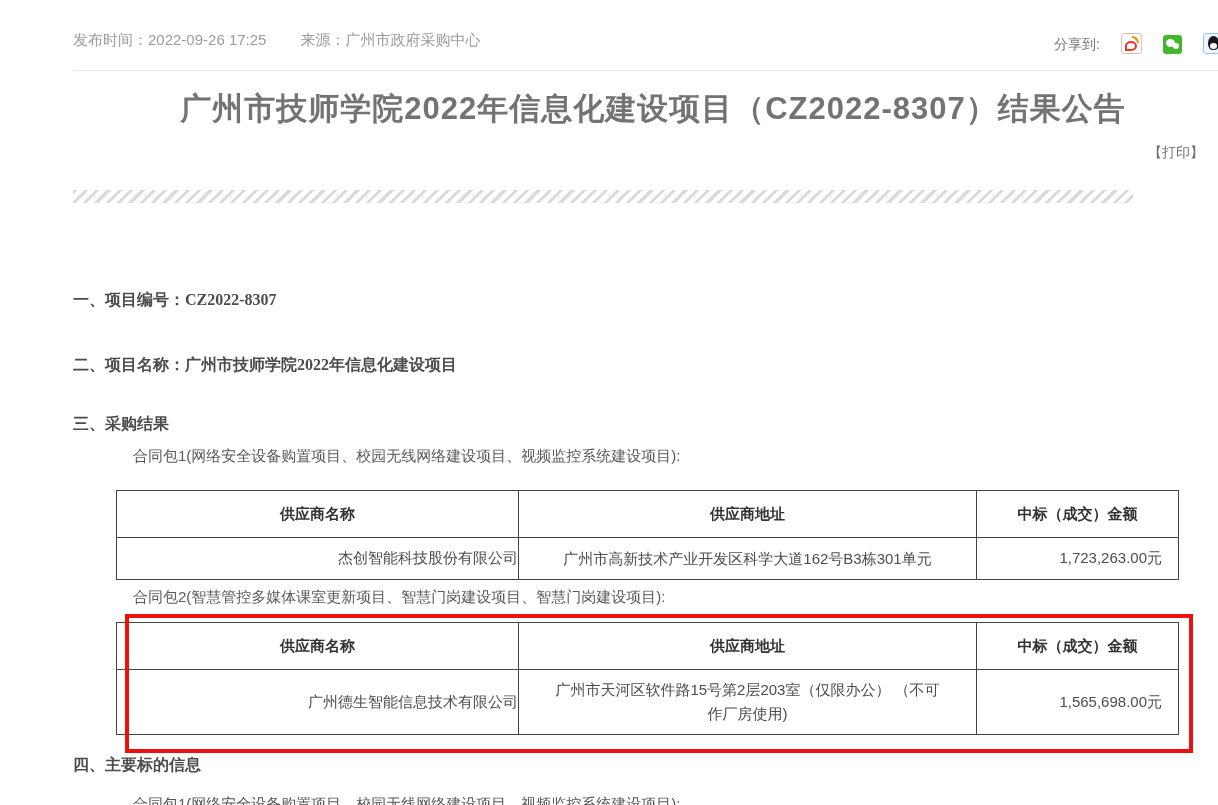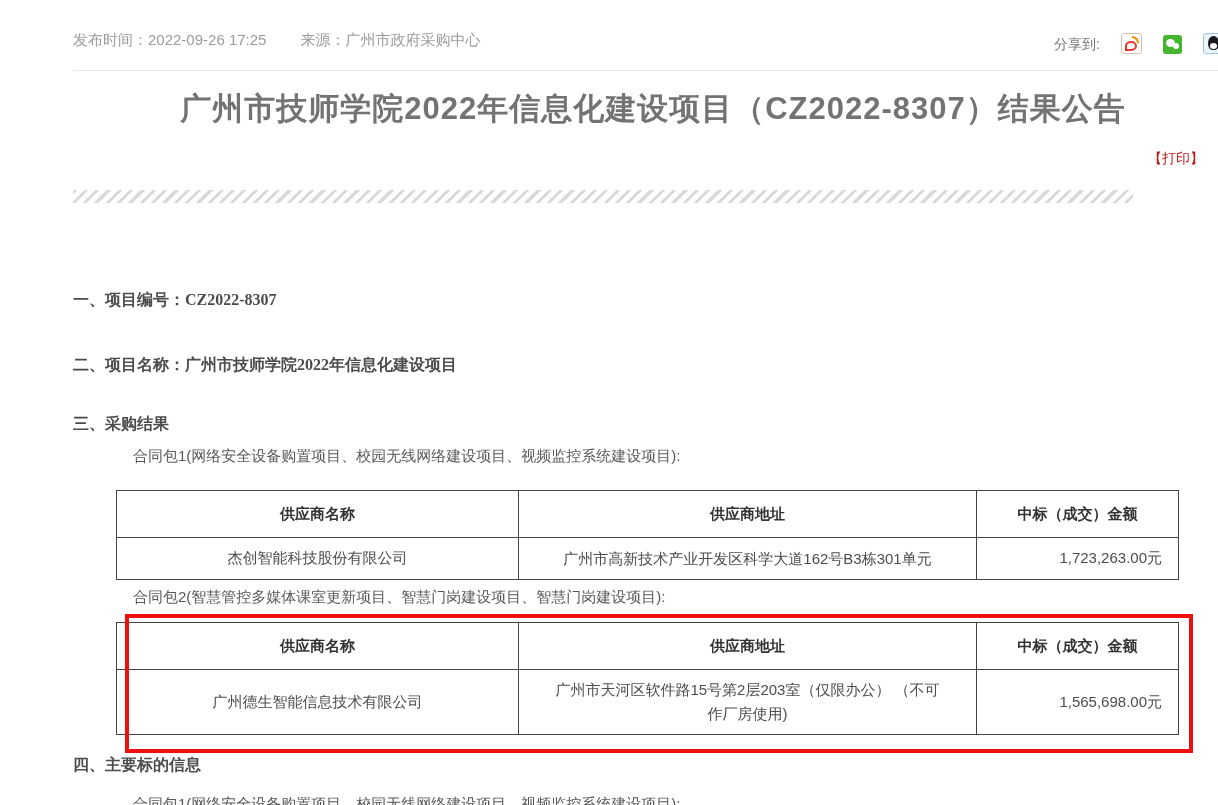--- a/index.html
+++ b/index.html
@@ -22,39 +22,39 @@
   .wechat .b2 { position:absolute; left:10px; top:8px; width:6px; height:6px; background:#fff; border-radius:50%; }
   .qq { background:#eef6fd; border:1px solid #9cc3e5; }
   .qq .pbody { position:absolute; left:4px; top:2px; width:11px; height:14px; background:#16181c; border-radius:50% 50% 45% 45%; }
   .qq .belly { position:absolute; left:6px; top:9px; width:7px; height:6px; background:#fff; border-radius:50%; }
 
   .hrline { position:absolute; left:25px; top:70px; width:1171px; height:1px; background:#e7e7e7; }
   .vline  { position:absolute; left:1196px; top:0; width:1px; height:805px; background:#eaeaea; }
 
   .page-title { position:absolute; left:25px; top:88px; width:1160px; text-align:center;
                 font-size:31px; font-weight:bold; color:#737373; letter-spacing:1px; }
-  .print { position:absolute; left:1100px; top:150px; font-size:14px; color:#b91c1c; cursor:pointer; }
+  .print { position:absolute; left:1100px; top:144px; font-size:14px; color:#737373; cursor:pointer; }
 
   .hatch { position:absolute; left:25px; top:190px; width:1060px; height:13px;
            background:repeating-linear-gradient(135deg,#d9d9de 0 3px,#ffffff 3px 8px); }
 
   .h { position:absolute; left:25px; font-size:16px; font-weight:bold; color:#4c4c4c;font-family:Liberation Serif, serif; }
   .h1 { top:290px; } .h2 { top:355px; } .h3 { top:414px; } .h4 { top:755px; }
 
   .pkg-label { position:absolute; left:85px; font-size:15px; color:#595959; }
   .pkg1 { top:447px; } .pkg2 { top:588px; }
 
   table.result { position:absolute; left:68px; width:1062px; border-collapse:collapse;
                  table-layout:fixed; font-size:15px; color:#4d4d4d; }
   .t1 { top:490px; } .t2 { top:622px; }
   table.result th, table.result td { border:1px solid #444; }
   table.result th { font-weight:bold; color:#333; height:46px; text-align:center; }
   .t1 td { height:33px; }
   .t2 td { height:56px; }
-  td.c-supplier { text-align:center; }
+  td.c-supplier { text-align:right; }
   td.c-address  { text-align:center; padding:4px 36px; line-height:24px; }
   td.c-amount   { text-align:right; padding-right:16px; }
 
   .redbox { position:absolute; left:77px; top:614px; width:1060px; height:131px;
             border:4px solid #ee0f0f; pointer-events:none; }
 
   .footer-partial { position:absolute; left:85px; top:795px; font-size:15px; color:#565656; }
 </style>
 </head>
 <body>

